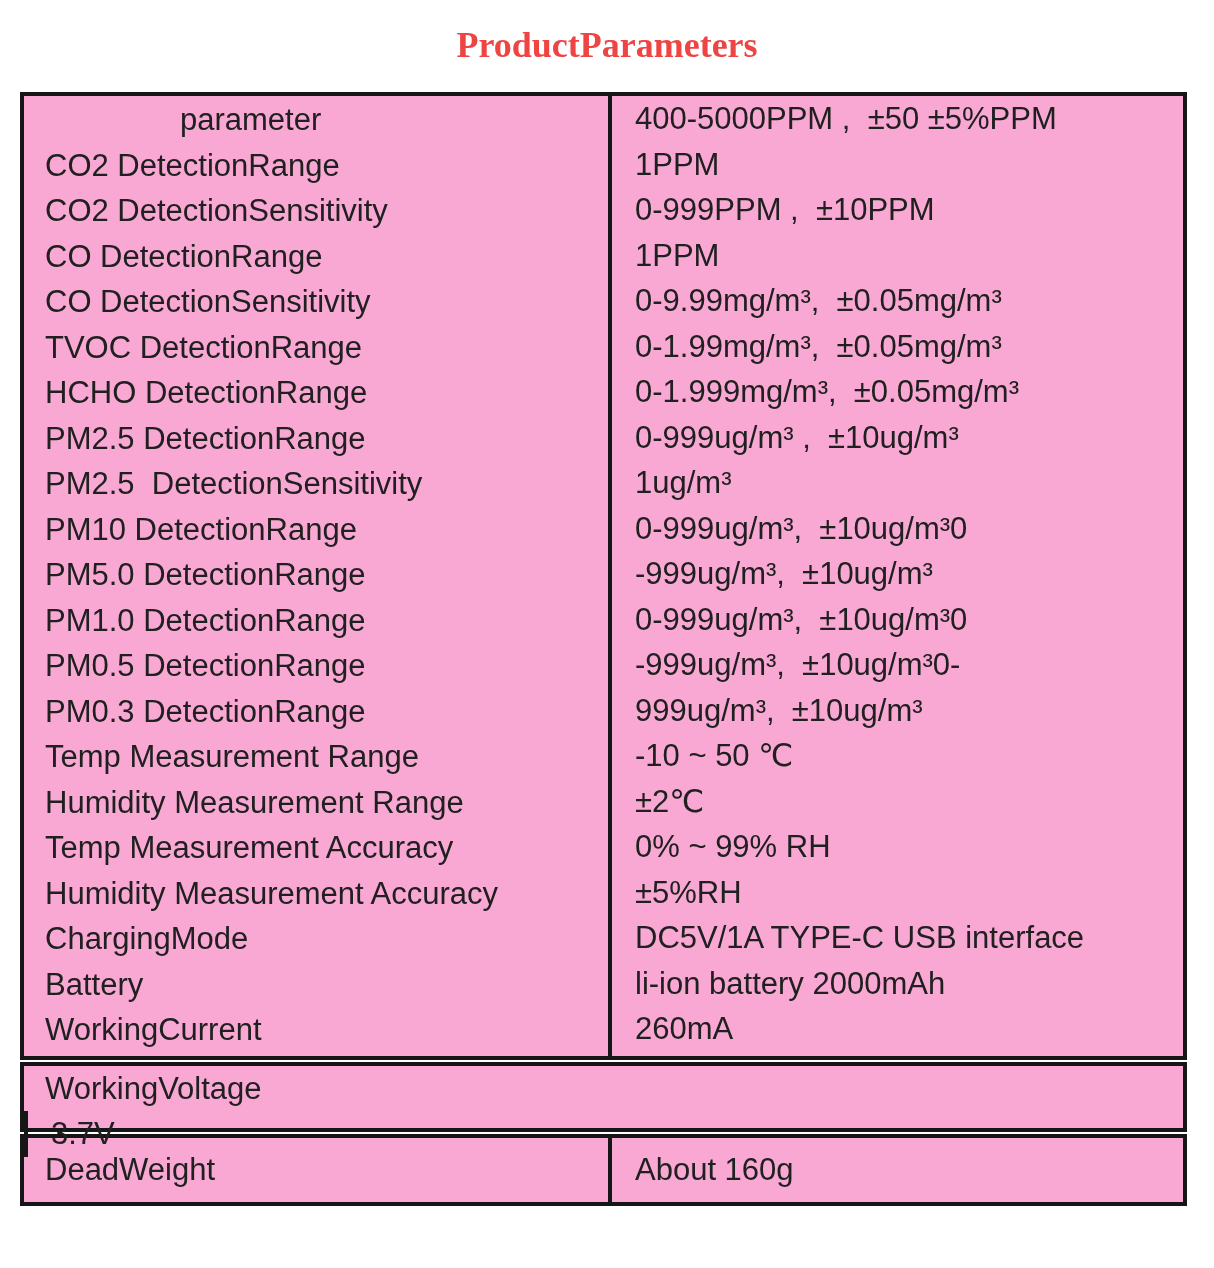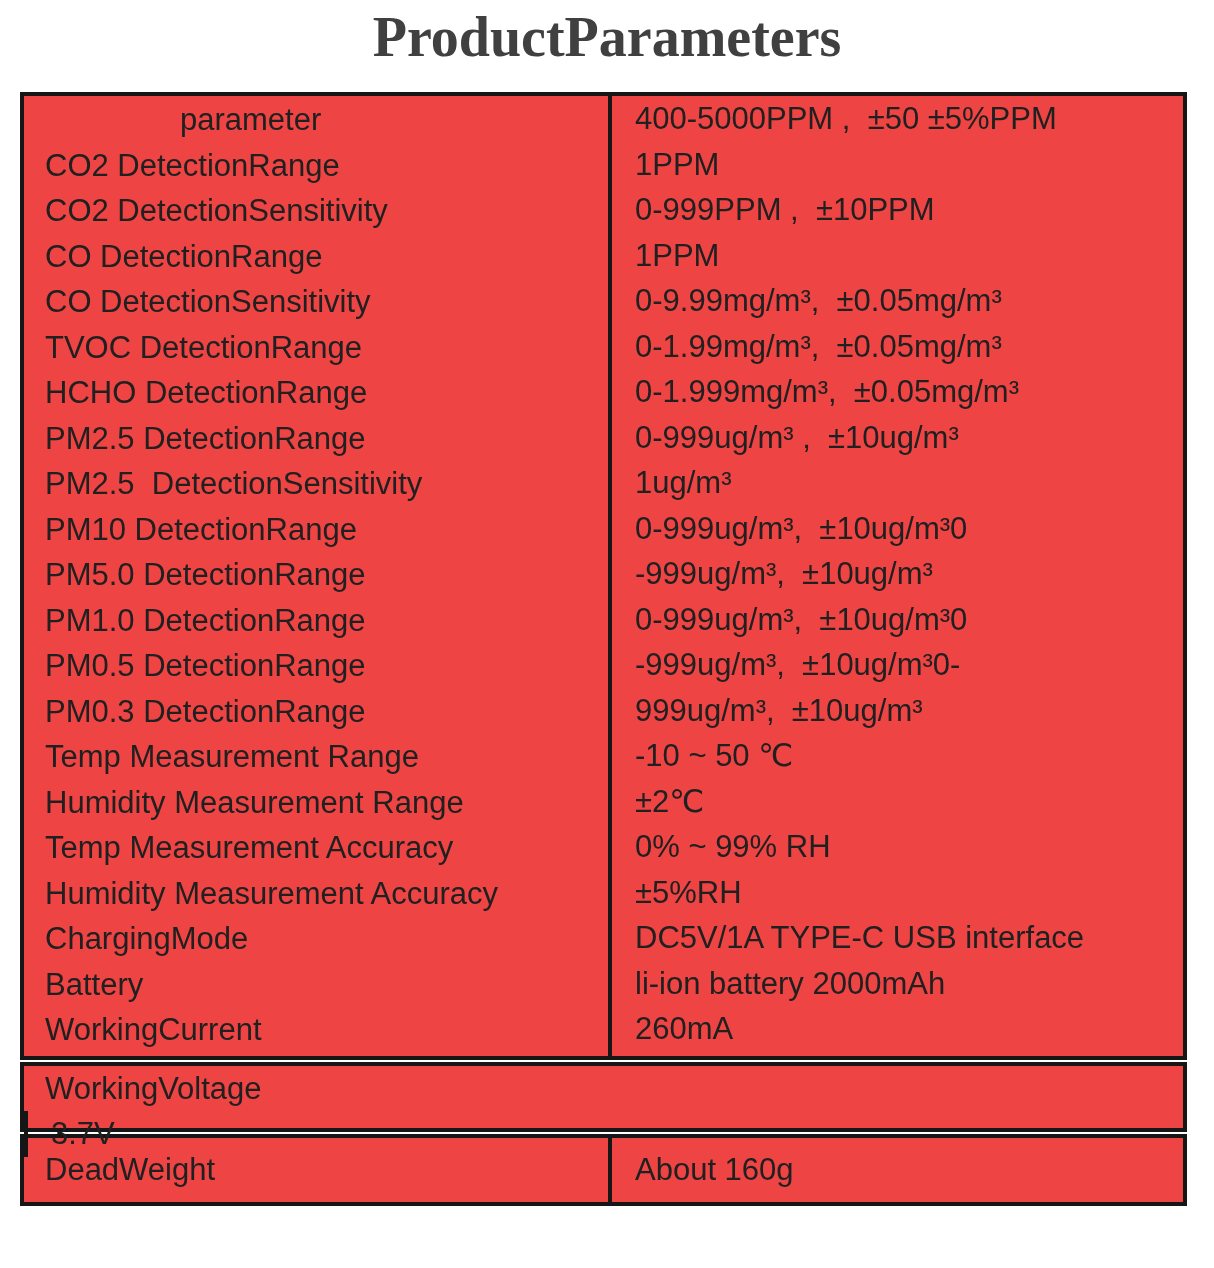--- a/index.html
+++ b/index.html
@@ -9,39 +9,39 @@
   }
   body {
     width: 1214px;
     height: 1268px;
     position: relative;
     font-family: "Liberation Sans", "DejaVu Sans", sans-serif;
     color: #202020;
     overflow: hidden;
   }
   .page-title {
-    margin: 4px;
+    margin: 12px;
     padding-top: 2px;
     text-align: center;
     font-family: "Liberation Serif", "DejaVu Serif", serif;
     font-weight: 700;
-    font-size: 56px;
+    font-size: 36px;
     line-height: 62px;
-    color: #404040;
+    color: #ef4444;
   }
   .spec-table {
     position: absolute;
     left: 20px;
     top: 92px;
     width: 1167px;
   }
   .t-section {
     display: flex;
     border: 4px solid #161616;
-    background: #ef4444;
+    background: #f9a8d4;
     margin-bottom: 2px;
     box-sizing: border-box;
   }
   .col-left {
     flex: none;
     width: 584px;
     box-sizing: border-box;
     padding-left: 21px;
   }
   .col-right {

